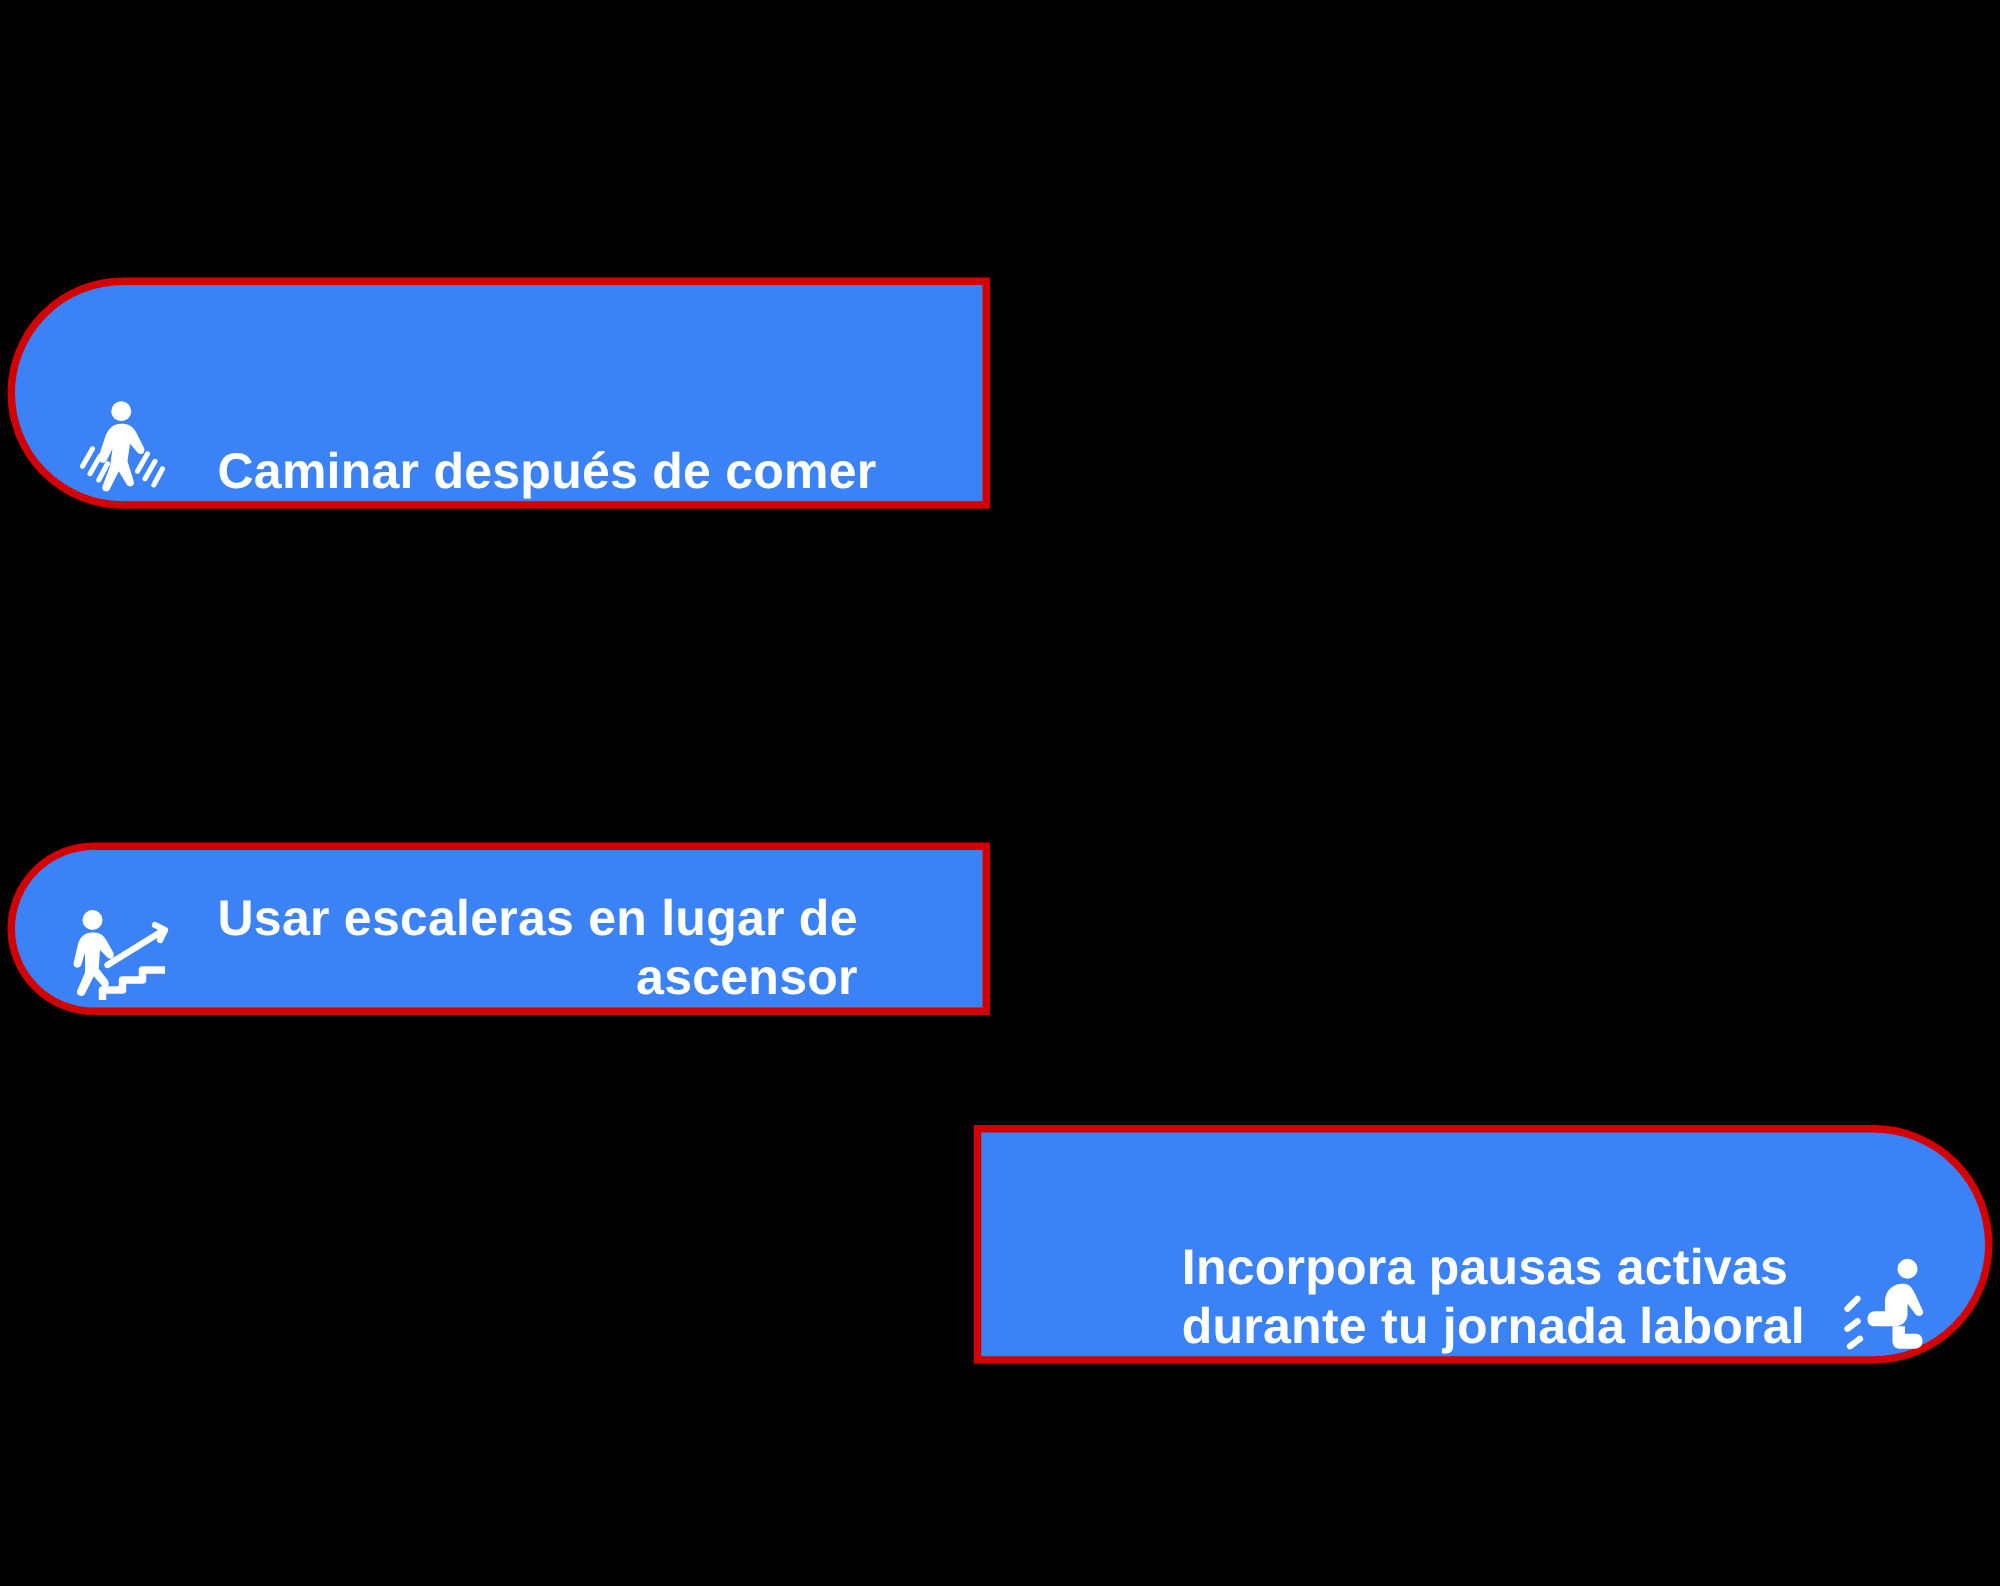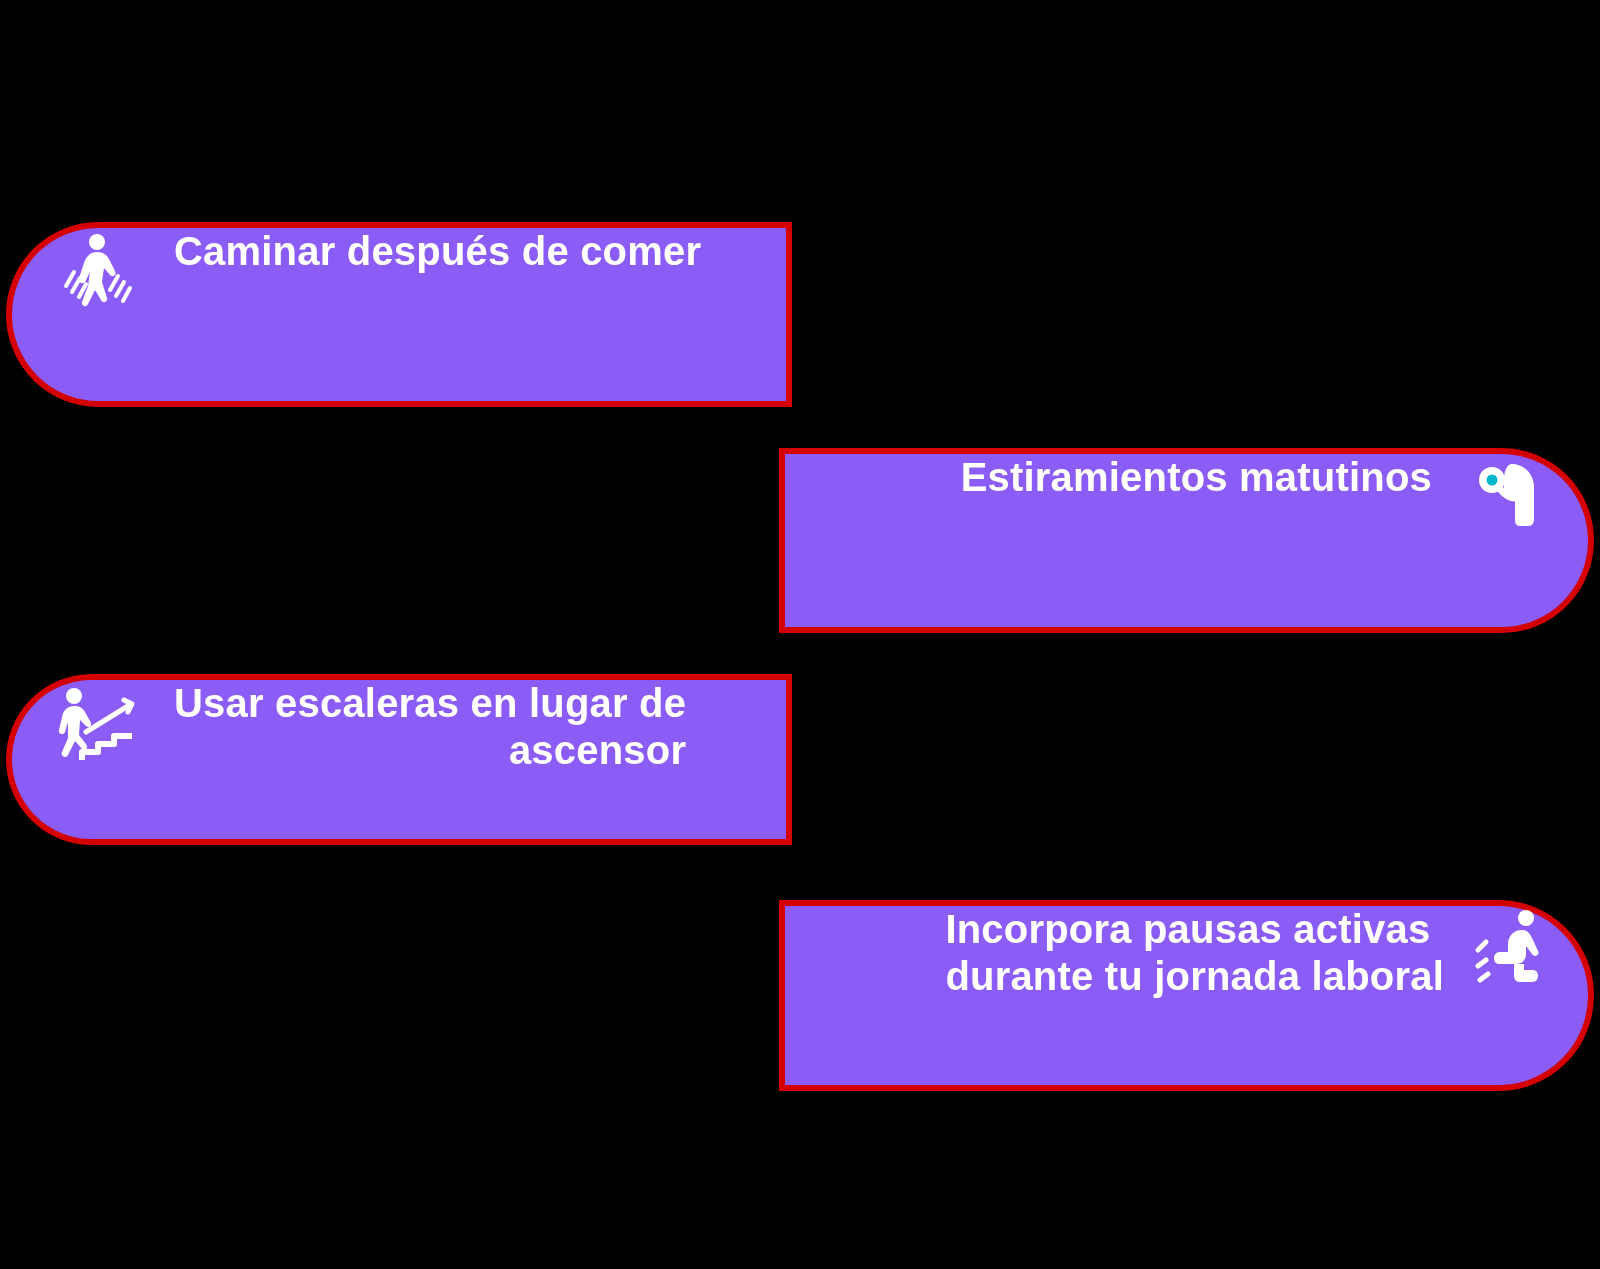--- a/index.html
+++ b/index.html
@@ -17,25 +17,25 @@
   }
 
   .canvas {
     position: absolute;
     inset: 0;
   }
 
   
   .pill {
     position: absolute;
-    background: #8b5cf6;
+    background: #3b82f6;
     border: 6px solid #d40000;
     border-radius: 200px;
     display: flex;
-    align-items: flex-start;
+    align-items: flex-end;
     padding: 0 40px;
   }
   .pill.left-round  { border-top-right-radius: 0; border-bottom-right-radius: 0; }
   .pill.right-round { border-top-left-radius: 0;  border-bottom-left-radius: 0;  }
 
   .pill-label {
     color: #ffffff;
     font-weight: bold;
     font-size: 40px;
     line-height: 1.18;
@@ -54,21 +54,21 @@
   
   #pill-2 {
     left: 779px; top: 448px; width: 815px; height: 185px;
     justify-content: flex-end;
     gap: 36px;
   }
   #pill-2 .pill-label { text-align: right; }
 
   
   #pill-3 {
-    left: 6px;  top: 674px;  width: 786px; height: 171px;
+    left: 6px;  top: 674px;  width: 786px; height: 138px;
     justify-content: flex-start;
     gap: 30px;
   }
   #pill-3 .pill-label { text-align: right; }
 
   
   #pill-4 {
     left: 779px; top: 900px; width: 815px; height: 191px;
     justify-content: flex-end;
     gap: 26px;
@@ -96,31 +96,20 @@
         <path d="M20 64 L28 50" stroke="#fff" stroke-width="4" stroke-linecap="round"></path>
         <path d="M27 69 L34 56" stroke="#fff" stroke-width="4" stroke-linecap="round"></path>
         <path d="M58 62 L66 48" stroke="#fff" stroke-width="4" stroke-linecap="round"></path>
         <path d="M64 68 L72 54" stroke="#fff" stroke-width="4" stroke-linecap="round"></path>
         <path d="M71 73 L78 60" stroke="#fff" stroke-width="4" stroke-linecap="round"></path>
       </svg>
     </span>
     <span class="pill-label">Caminar después de comer</span>
   </div>
 
-  <div class="pill right-round" id="pill-2">
-    <span class="pill-label">Estiramientos matutinos</span>
-    <span class="icon">
-      <svg width="80" height="80" viewBox="0 0 80 80" fill="none">
-        <path d="M44 10 C56 10 66 20 66 33 L66 66 C66 70 63 72 60 72 L52 72 C49 72 47 70 47 66 L47 44 C41 44 36 39 36 33 L36 26 C36 17 39 10 44 10 Z" fill="#fff"></path>
-        <circle cx="24" cy="26" r="13" fill="#fff"></circle>
-        <circle cx="24" cy="26" r="5.5" fill="#00b6c7"></circle>
-        <path d="M33 36 C38 42 42 44 47 44" stroke="#fff" stroke-width="7" stroke-linecap="round"></path>
-      </svg>
-    </span>
-  </div>
 
   <div class="pill left-round" id="pill-3">
     <span class="icon">
       <svg width="92" height="86" viewBox="0 0 92 86" fill="none">
         <circle cx="22" cy="16" r="8" fill="#fff"></circle>
         <path d="M22 26 C15 26 11 31 10 37 L7 50 C6 54 11 56 13 52 L16 42 L16 58 L10 72 C8 76 14 79 16 75 L23 61 L30 69 C33 72 37 68 34 64 L27 55 L28 40 L34 46 C37 49 41 45 38 41 L33 32 C30 27 27 26 22 26 Z" fill="#fff"></path>
         <path d="M34 52 L76 26" stroke="#fff" stroke-width="5" stroke-linecap="round"></path>
         <path d="M72 20 L80 24 L76 32" stroke="#fff" stroke-width="5" stroke-linecap="round" stroke-linejoin="round"></path>
         <path d="M30 80 L30 72 L46 72 L46 64 L62 64 L62 56 L80 56" stroke="#fff" stroke-width="6" stroke-linejoin="round" fill="none"></path>
       </svg>

